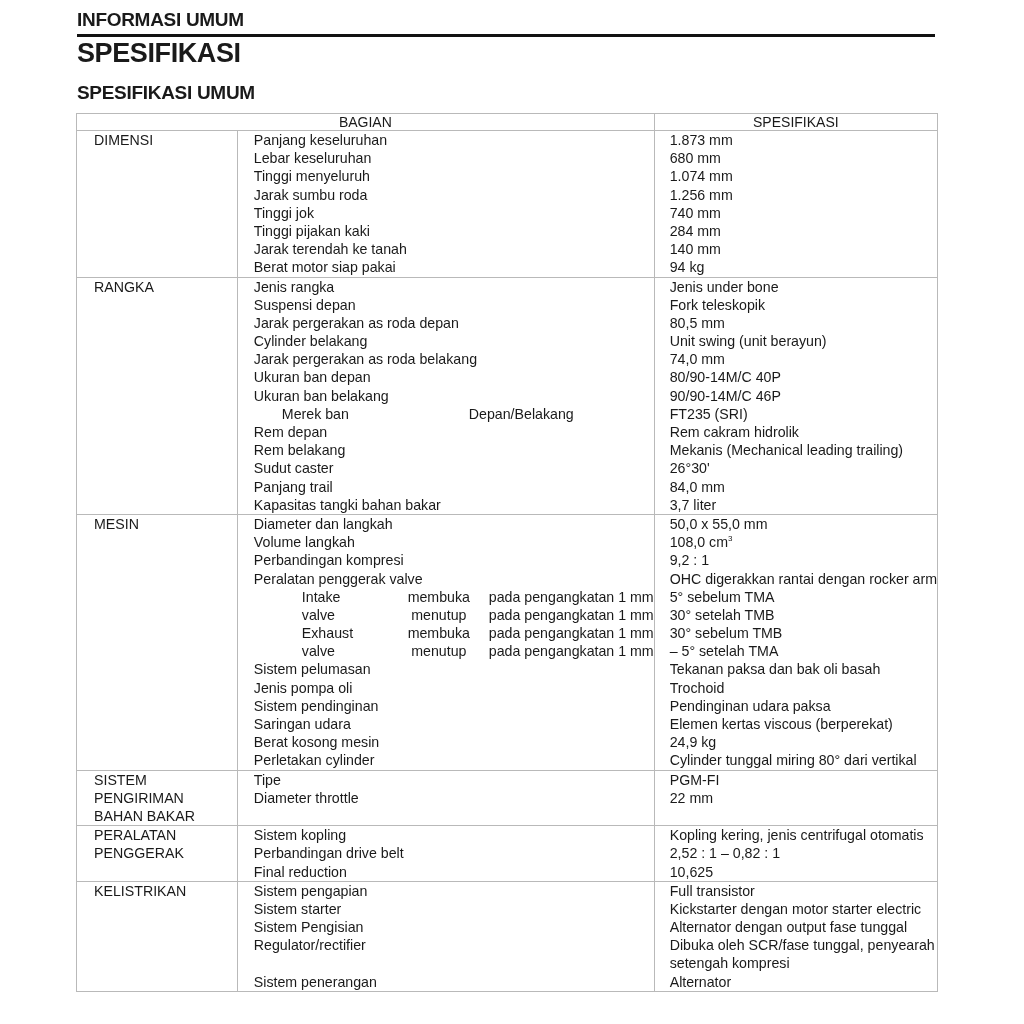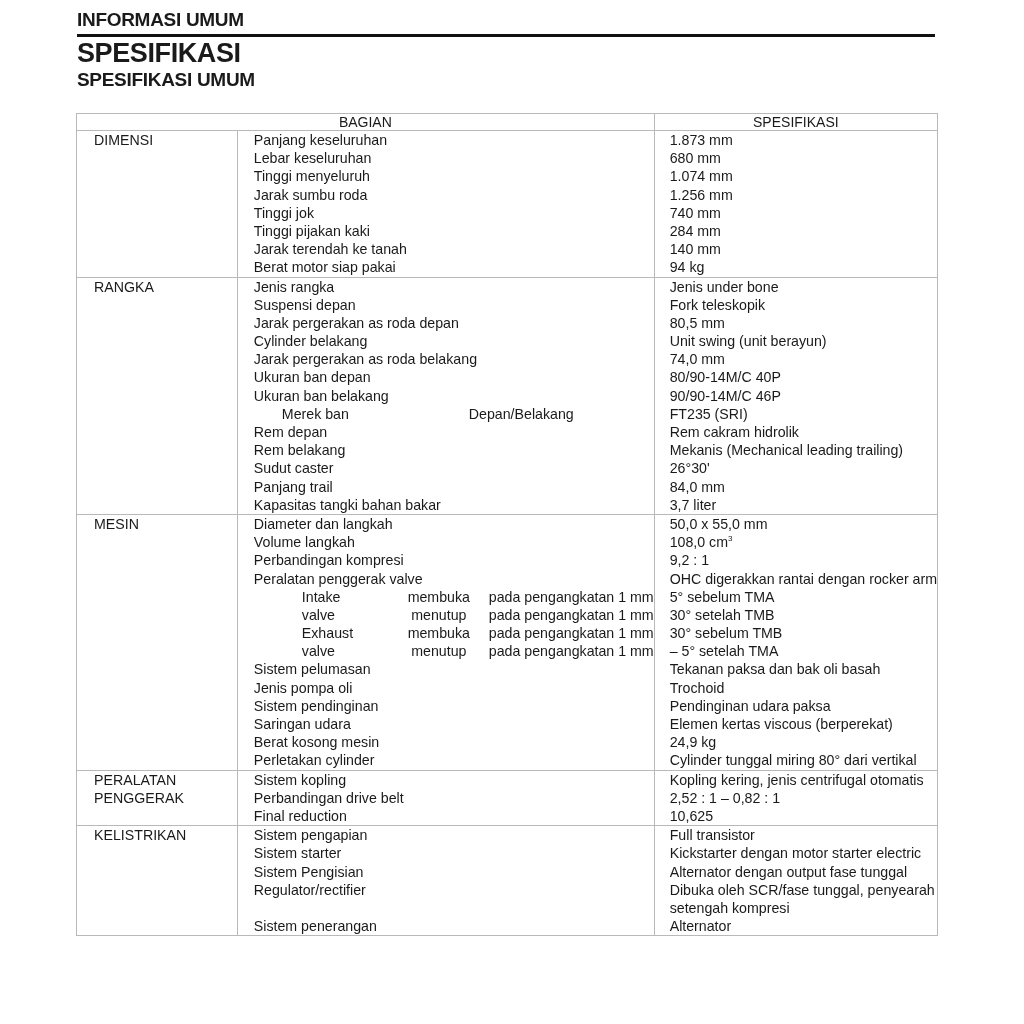--- a/index.html
+++ b/index.html
@@ -1,21 +1,21 @@
 <!DOCTYPE html>
 <html><head>
 <meta charset="utf-8">
 <style>
   html, body { margin: 0; padding: 0; background: #ffffff; }
   body { width: 1024px; height: 1024px; position: relative; overflow: hidden;
          font-family: "Liberation Sans", sans-serif; color: #1a1a1a; }
   .h-section { position: absolute; left: 77px; top: 9px; font-size: 19px; font-weight: bold; letter-spacing: -0.3px; text-align: right; }
   .rule { position: absolute; left: 77px; top: 34px; width: 858px; height: 3px; background: #111; }
   .h-title { position: absolute; left: 77px; top: 38px; font-size: 27px; font-weight: bold; letter-spacing: -0.4px; }
-  .h-sub { position: absolute; left: 77px; top: 69px; font-size: 19px; font-weight: bold; letter-spacing: -0.3px; }
+  .h-sub { position: absolute; left: 77px; top: 82px; font-size: 19px; font-weight: bold; letter-spacing: -0.3px; }
 
   table.spec { position: absolute; left: 76px; top: 113px; width: 862px; border-collapse: collapse;
                font-size: 14.2px; line-height: 18.2px; }
   table.spec td, table.spec th { border: 1px solid #b9b9b9; padding: 0; vertical-align: top; }
   table.spec th { font-weight: normal; height: 16px; line-height: 16px; font-size: 14px; text-align: center; }
   td.cat { width: 163px; padding-left: 17px !important; box-sizing: border-box; }
   td.part { width: 396px; padding-left: 16px !important; box-sizing: border-box; }
   td.val { padding-left: 15px !important; }
   .line { display: block; white-space: nowrap; height: 18.2px; }
   .sub3 { display: flex; margin-left: 48px; }
@@ -150,20 +150,35 @@
         <span class="line">– 5° setelah TMA</span>
         <span class="line">Tekanan paksa dan bak oli basah</span>
         <span class="line">Trochoid</span>
         <span class="line">Pendinginan udara paksa</span>
         <span class="line">Elemen kertas viscous (berperekat)</span>
         <span class="line">24,9 kg</span>
         <span class="line">Cylinder tunggal miring 80° dari vertikal</span>
       </td>
     </tr>
 
+    <tr>
+      <td class="cat">
+        <span class="line">SISTEM</span>
+        <span class="line">PENGIRIMAN</span>
+        <span class="line">BAHAN BAKAR</span>
+      </td>
+      <td class="part">
+        <span class="line">Tipe</span>
+        <span class="line">Diameter throttle</span>
+      </td>
+      <td class="val">
+        <span class="line">PGM-FI</span>
+        <span class="line">22 mm</span>
+      </td>
+    </tr>
 
     <tr>
       <td class="cat">
         <span class="line">PERALATAN</span>
         <span class="line">PENGGERAK</span>
       </td>
       <td class="part">
         <span class="line">Sistem kopling</span>
         <span class="line">Perbandingan drive belt</span>
         <span class="line">Final reduction</span>

